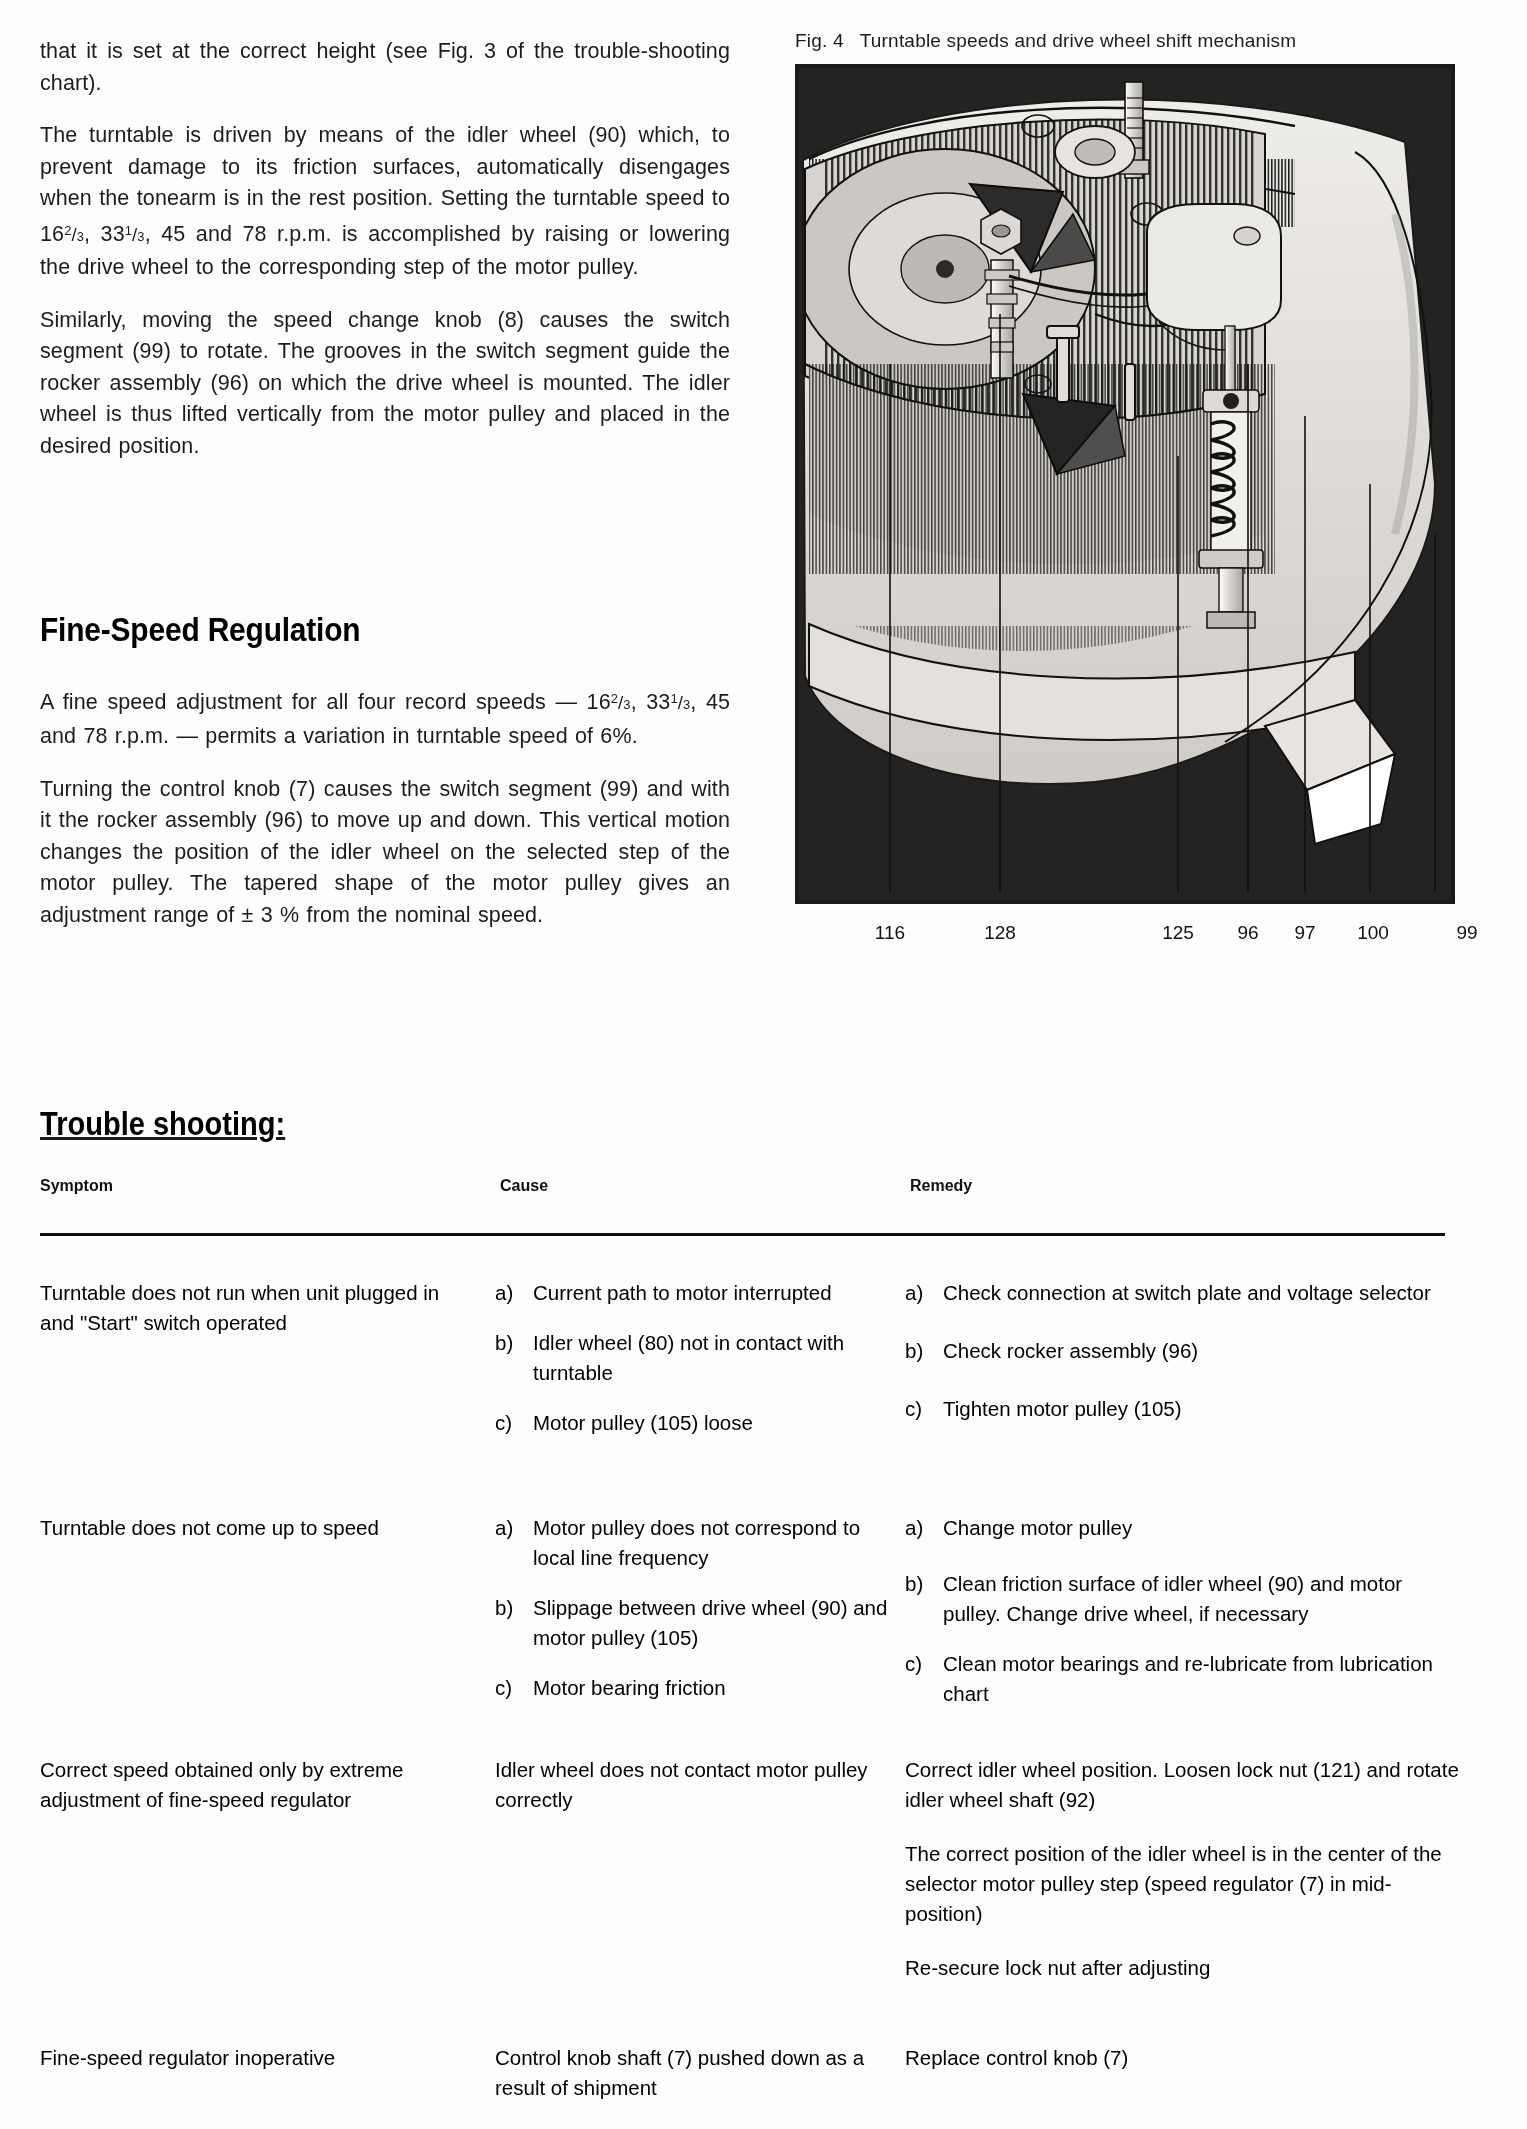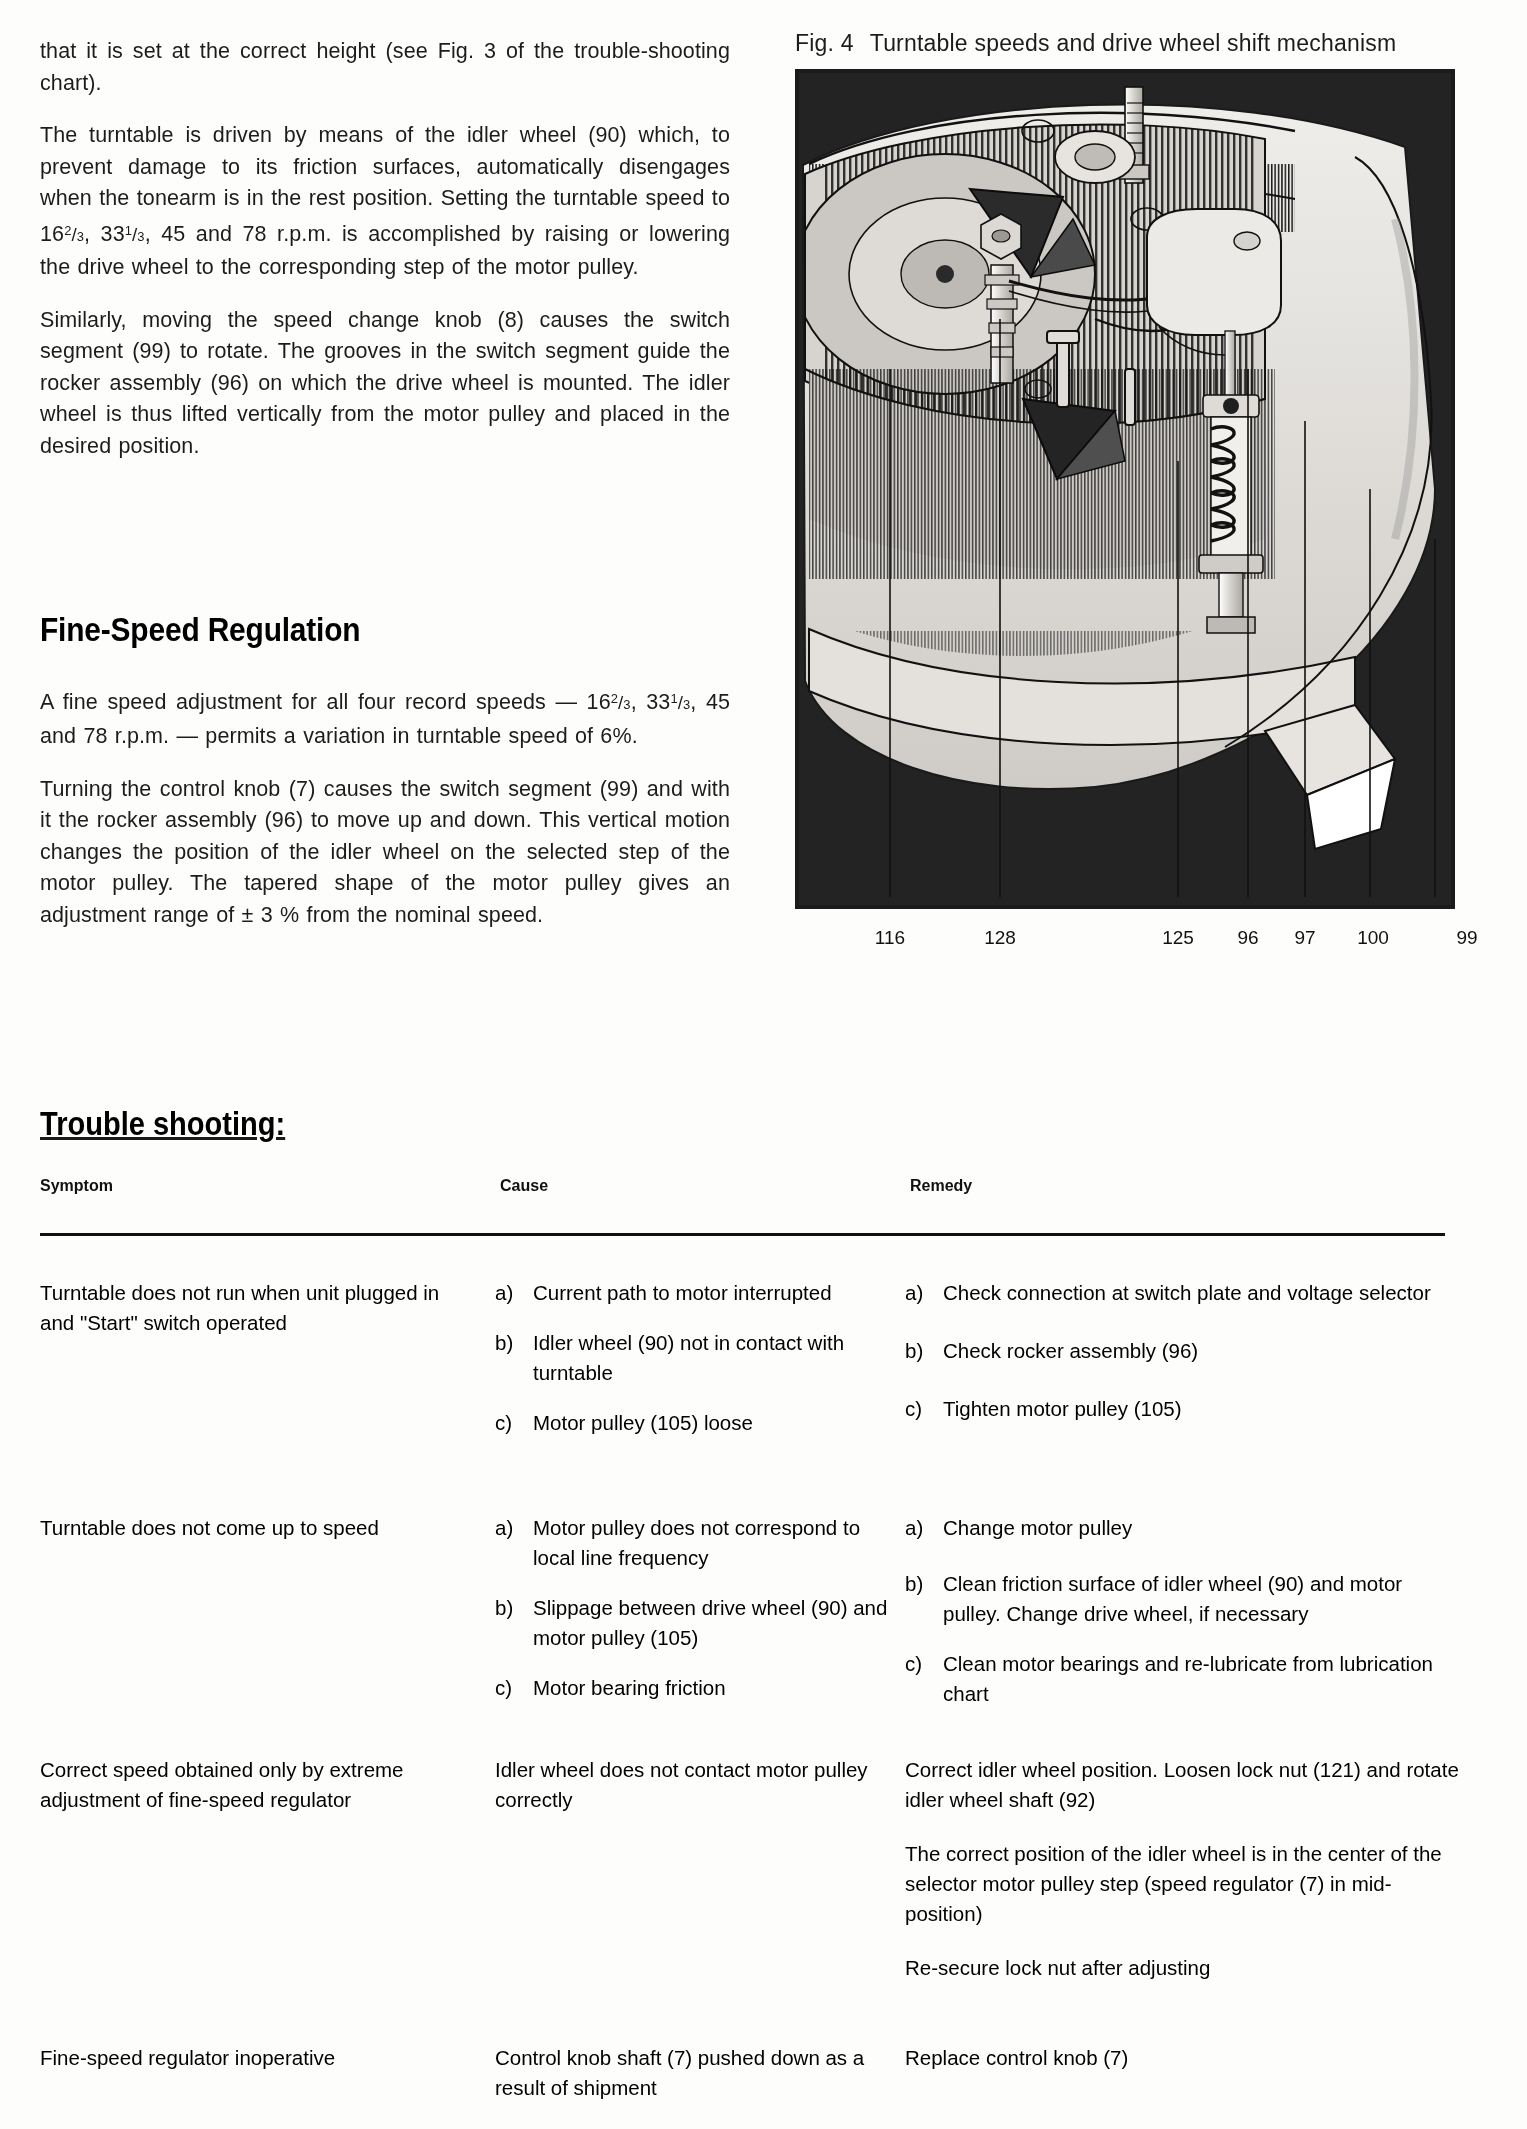--- a/index.html
+++ b/index.html
@@ -66,21 +66,21 @@
   .fr .sl { font-size: 0.9em; }
 
   
   .fig-wrap {
     position: absolute;
     left: 795px;
     top: 30px;
     width: 690px;
   }
   .fig-caption {
-    font-size: 23px;
+    font-size: 19px;
     letter-spacing: 0.2px;
     color: #1c1c1c;
     white-space: nowrap;
     margin-bottom: 12px;
   }
   .fig-caption .figno { margin-right: 16px; }
 
   .fig-box {
     position: relative;
     width: 660px;
@@ -369,21 +369,21 @@
 
     <div class="ts-row" style="height:190px; margin-top:42px;">
       <div class="cell c-symptom">Turntable does not run when unit plugged in and "Start" switch operated</div>
       <div class="cell c-cause">
         <div class="item">
           <span class="mk">a)</span>
           <span>Current path to motor interrupted</span>
         </div>
         <div class="item">
           <span class="mk">b)</span>
-          <span>Idler wheel (90) not in contact with turntable</span>
+          <span>Idler wheel (80) not in contact with turntable</span>
         </div>
         <div class="item">
           <span class="mk">c)</span>
           <span>Motor pulley (105) loose</span>
         </div>
       </div>
       <div class="cell c-remedy">
         <div class="item">
           <span class="mk">a)</span>
           <span>Check connection at switch plate and voltage selector</span>

